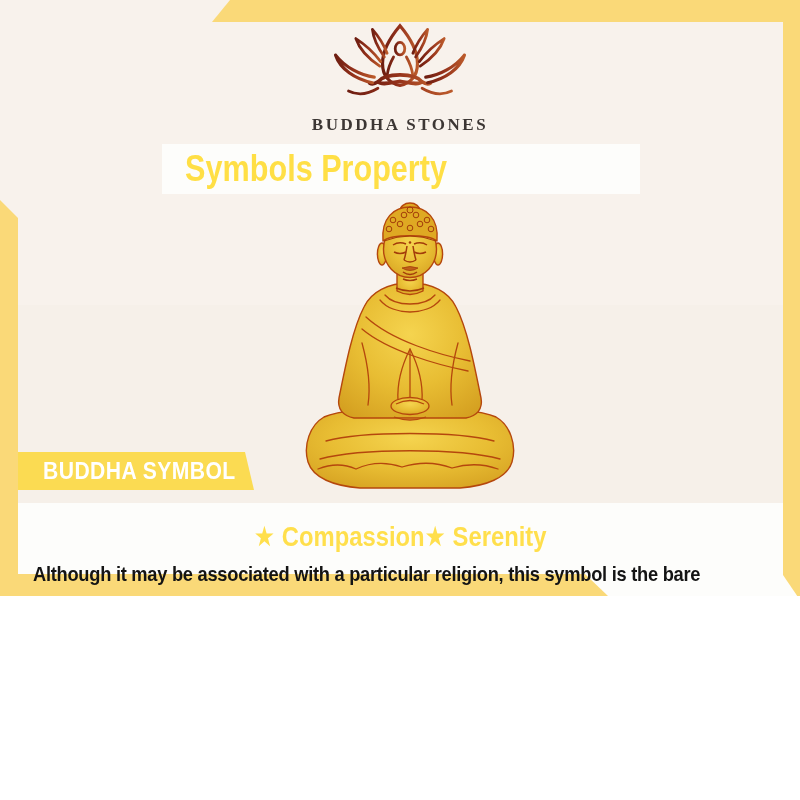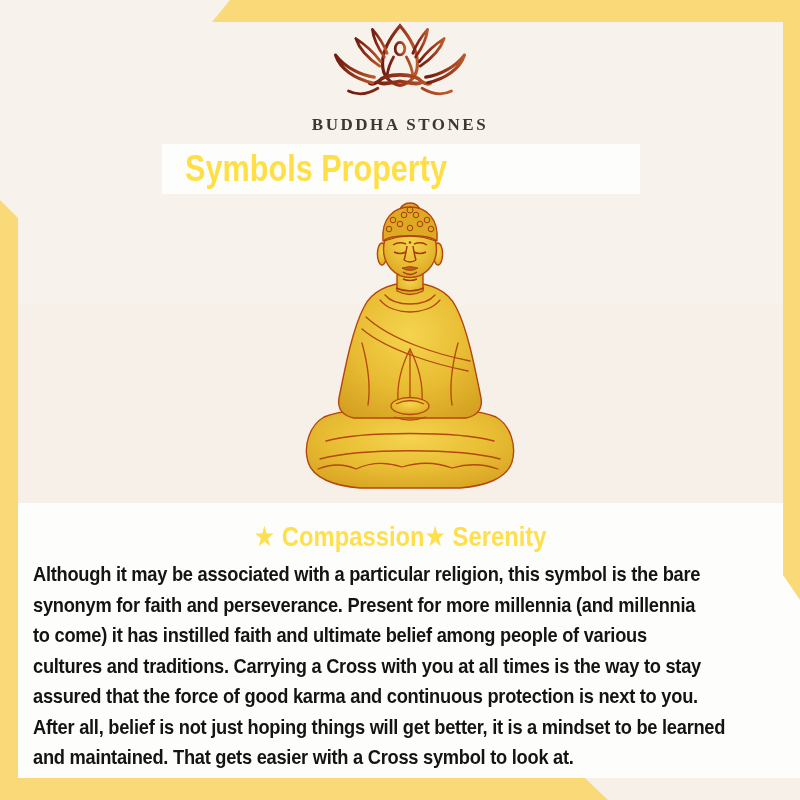--- a/index.html
+++ b/index.html
@@ -1,17 +1,17 @@
 <!DOCTYPE html>
 <html><head>
 <meta charset="utf-8">
 <style>
   html,body{margin:0;padding:0;}
   .poster{
-    position:relative;width:800px;height:800px;overflow:hidden;
+    position:relative;width:800px;height:596px;overflow:hidden;
     background:#f6f0e9;
     font-family:"Liberation Sans", sans-serif;
   }
   
   .statue-band{position:absolute;left:0;top:198;width:800px;height:305px;background:#f8f2ec;}
   .content-band{position:absolute;left:0;top:503px;width:800px;height:275px;background:#fdfdfb;}
   
   .stripe{position:absolute;background:#fad978;}
   .stripe-top{left:0;top:0;width:800px;height:22px;
     clip-path:polygon(230px 0,800px 0,800px 22px,212px 22px);}
@@ -176,20 +176,23 @@
       </g>
 
       <g stroke="#b5470d" stroke-width="1.3" fill="url(#gold)">
         <ellipse cx="112" cy="205" rx="19" ry="8.5"></ellipse>
         <path d="M98,203 Q112,196 126,203" fill="none"></path>
         <path d="M96,216 Q112,222 128,216" fill="none"></path>
       </g>
     </svg>
   </div>
 
+  <div class="section-label">
+    <span>BUDDHA SYMBOL</span>
+  </div>
 
   <div class="properties-line">
     <span>★ Compassion★ Serenity</span>
   </div>
 
   <div class="description">Although it may be associated with a particular religion, this symbol is the bare
 synonym for faith and perseverance. Present for more millennia (and millennia
 to come) it has instilled faith and ultimate belief among people of various
 cultures and traditions. Carrying a Cross with you at all times is the way to stay
 assured that the force of good karma and continuous protection is next to you.

